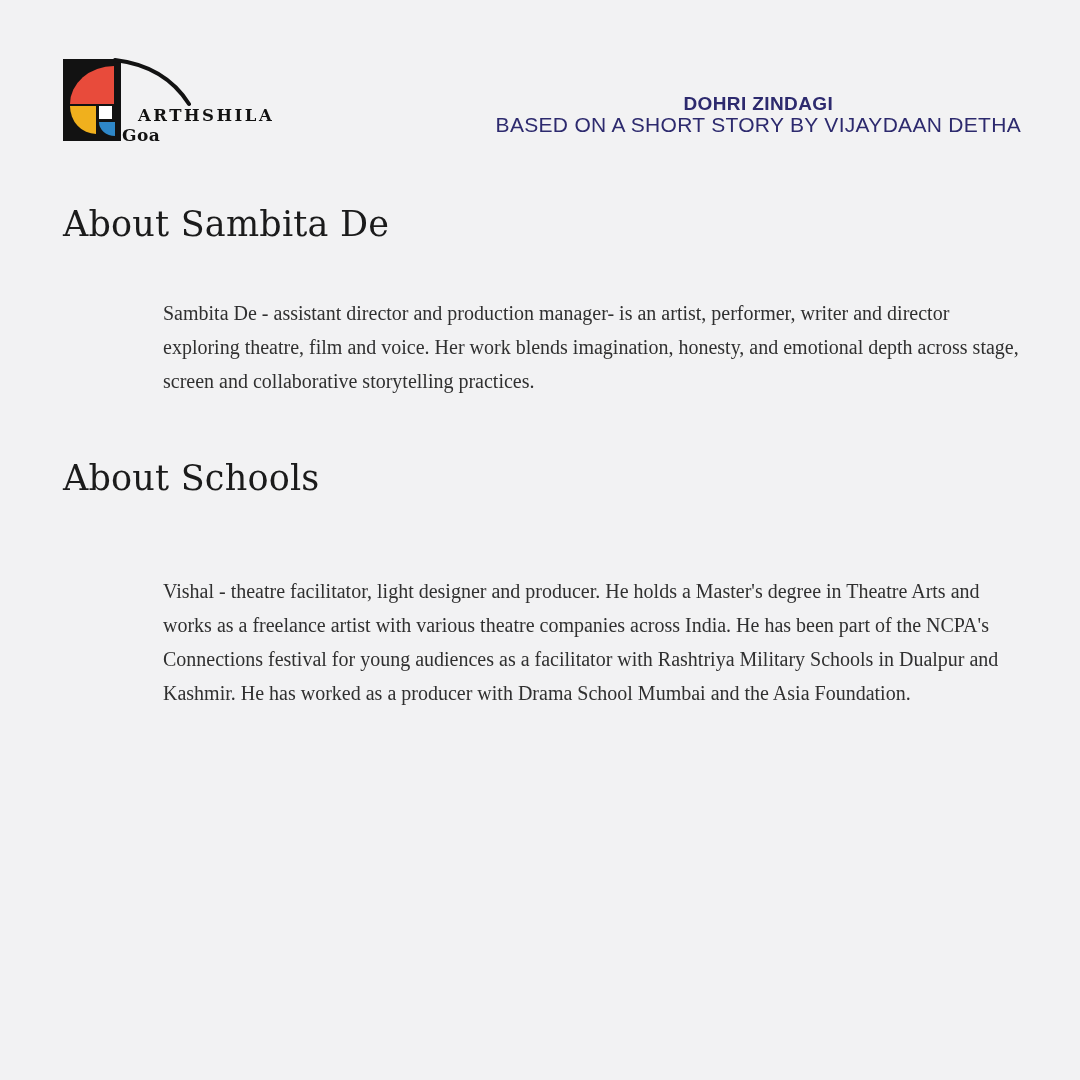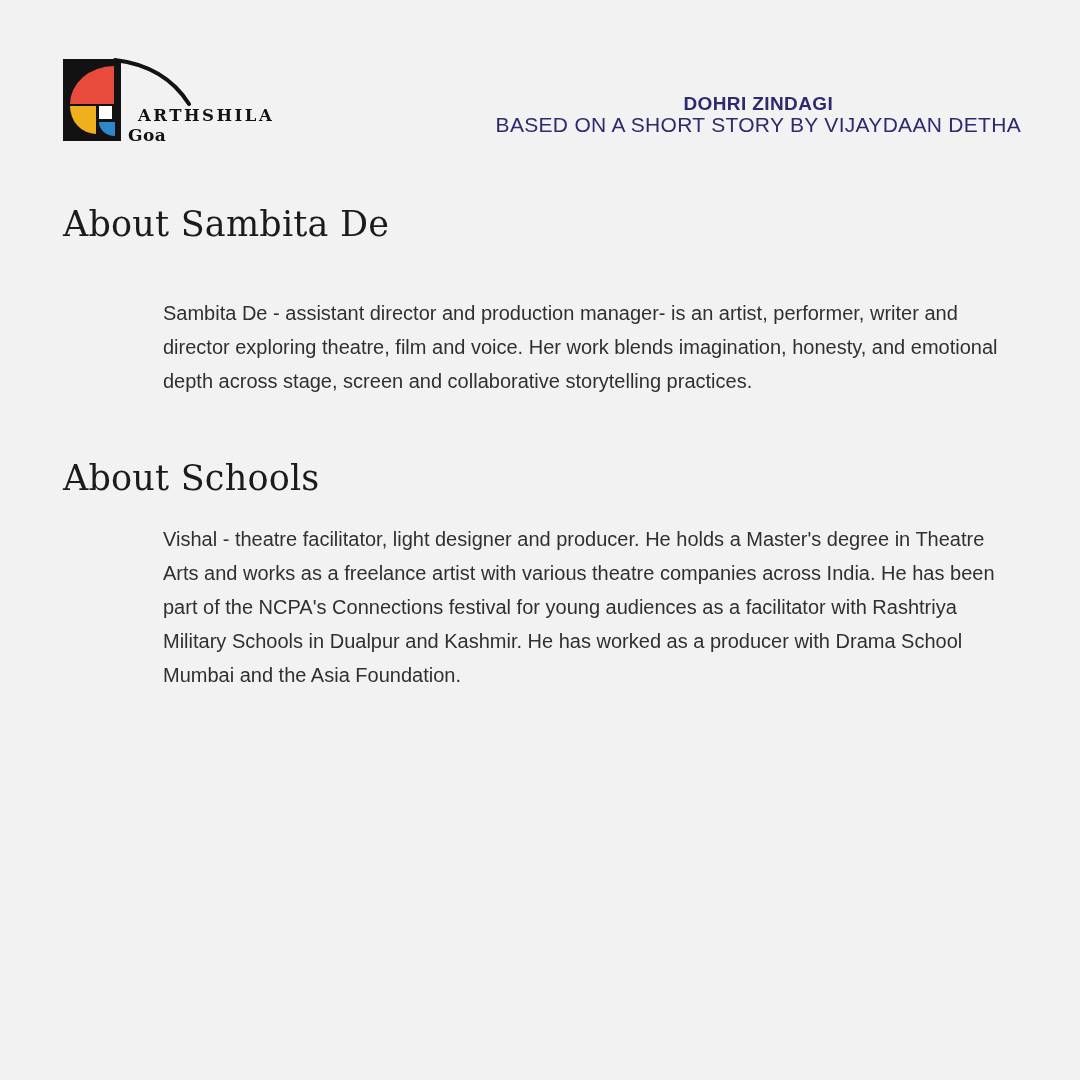--- a/index.html
+++ b/index.html
@@ -72,21 +72,20 @@
     margin-left: 16px;
   }
   .logo-location {
     position: absolute;
     left: 59px; top: 66px;
     font-family: "DejaVu Serif", serif;
     font-weight: 700;
     font-size: 17px;
     letter-spacing: 0.5px;
     color: #121212;
-    padding-left: 6px;
   }
 
   
   .show-info {
     position: absolute;
     top: 93px;
     right: 59px;
     text-align: center;
     color: #2d2a6e;
   }
@@ -116,28 +115,28 @@
     white-space: nowrap;
     text-align: right;
   }
   .heading-1 { top: 202px; }
   .heading-2 { top: 456px; }
 
   .section-body {
     position: absolute;
     left: 163px;
     right: 59px;
-    font-family: Liberation Sans, sans-serif;
+    font-family: Liberation Serif, serif;
     font-weight: 400;
     font-size: 20px;
     line-height: 34px;
     color: #303030;
   }
   .body-1 { top: 296px; }
-  .body-2 { top: 522px; }
+  .body-2 { top: 574px; }
 </style>
 </head>
 <body>
 
 <div class="page">
 
   <div class="logo">
     <div class="logo-mark">
       <div class="q-red"></div>
       <div class="q-yellow"></div>

